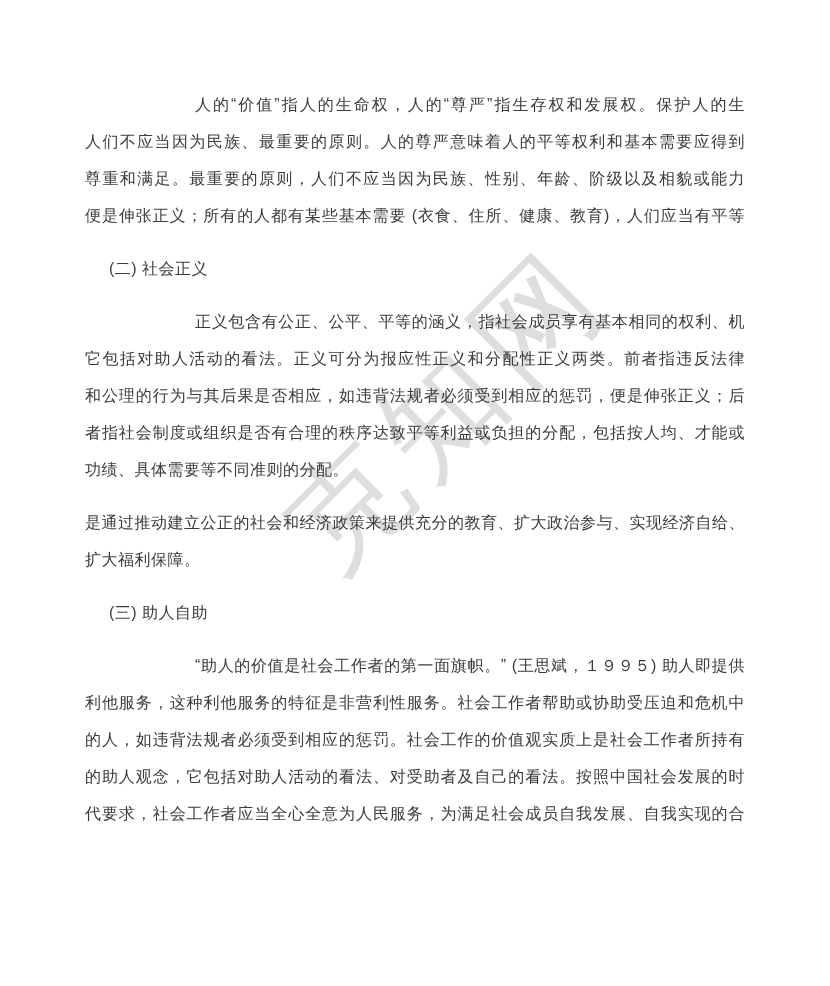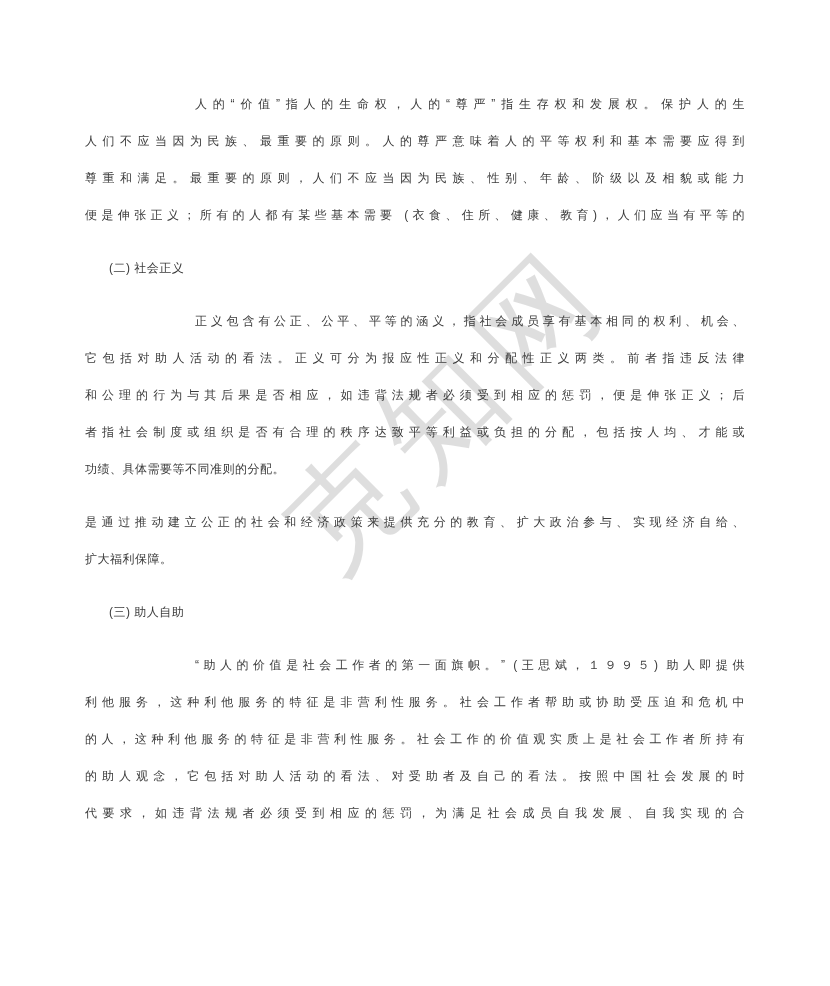--- a/index.html
+++ b/index.html
@@ -30,21 +30,21 @@
     z-index: 0;
     user-select: none;
     pointer-events: none;
   }
   .content {
     position: absolute;
     left: 85px;
     top: 86px;
     width: 660px;
     color: #3b3b3b;
-    font-size: 12px;
+    font-size: 16px;
     z-index: 1;
   }
   .para {
     margin: 0 0 16px 0;
   }
   .line {
     line-height: 37px;
     height: 37px;
     overflow: hidden;
     letter-spacing: 0.5px;
@@ -90,18 +90,18 @@
   <div class="para">
     <div class="line fill">是通过推动建立公正的社会和经济政策来提供充分的教育、扩大政治参与、实现经济自给、</div>
     <div class="line">扩大福利保障。</div>
   </div>
 
   <div class="heading">(三) 助人自助</div>
 
   <div class="para">
     <div class="line indent fill">“助人的价值是社会工作者的第一面旗帜。” (王思斌，１９９５) 助人即提供</div>
     <div class="line fill">利他服务，这种利他服务的特征是非营利性服务。社会工作者帮助或协助受压迫和危机中</div>
-    <div class="line fill">的人，这种利他服务的特征是非营利性服务。社会工作的价值观实质上是社会工作者所持有</div>
+    <div class="line fill">的人，如违背法规者必须受到相应的惩罚。社会工作的价值观实质上是社会工作者所持有</div>
     <div class="line fill">的助人观念，它包括对助人活动的看法、对受助者及自己的看法。按照中国社会发展的时</div>
-    <div class="line fill">代要求，如违背法规者必须受到相应的惩罚，为满足社会成员自我发展、自我实现的合</div>
+    <div class="line fill">代要求，社会工作者应当全心全意为人民服务，为满足社会成员自我发展、自我实现的合</div>
   </div>
 
 </div>
 
 </body></html>

